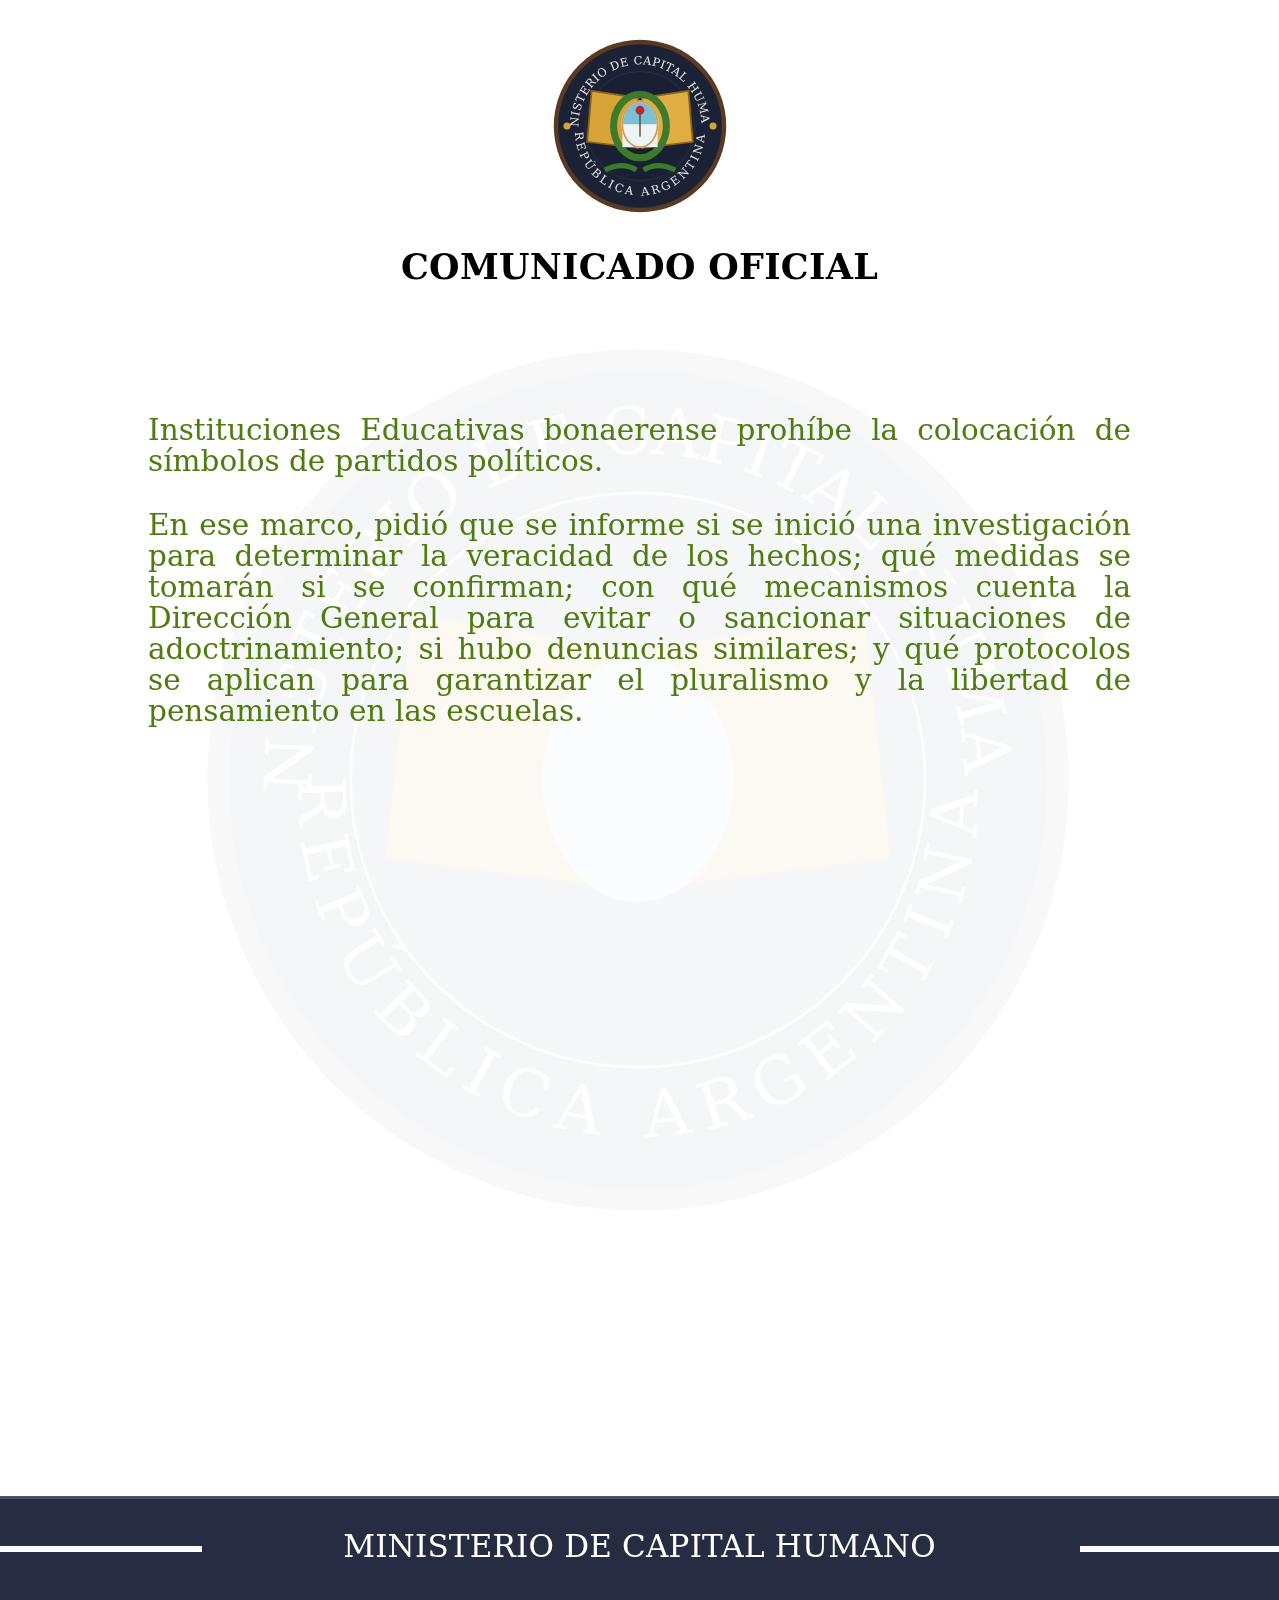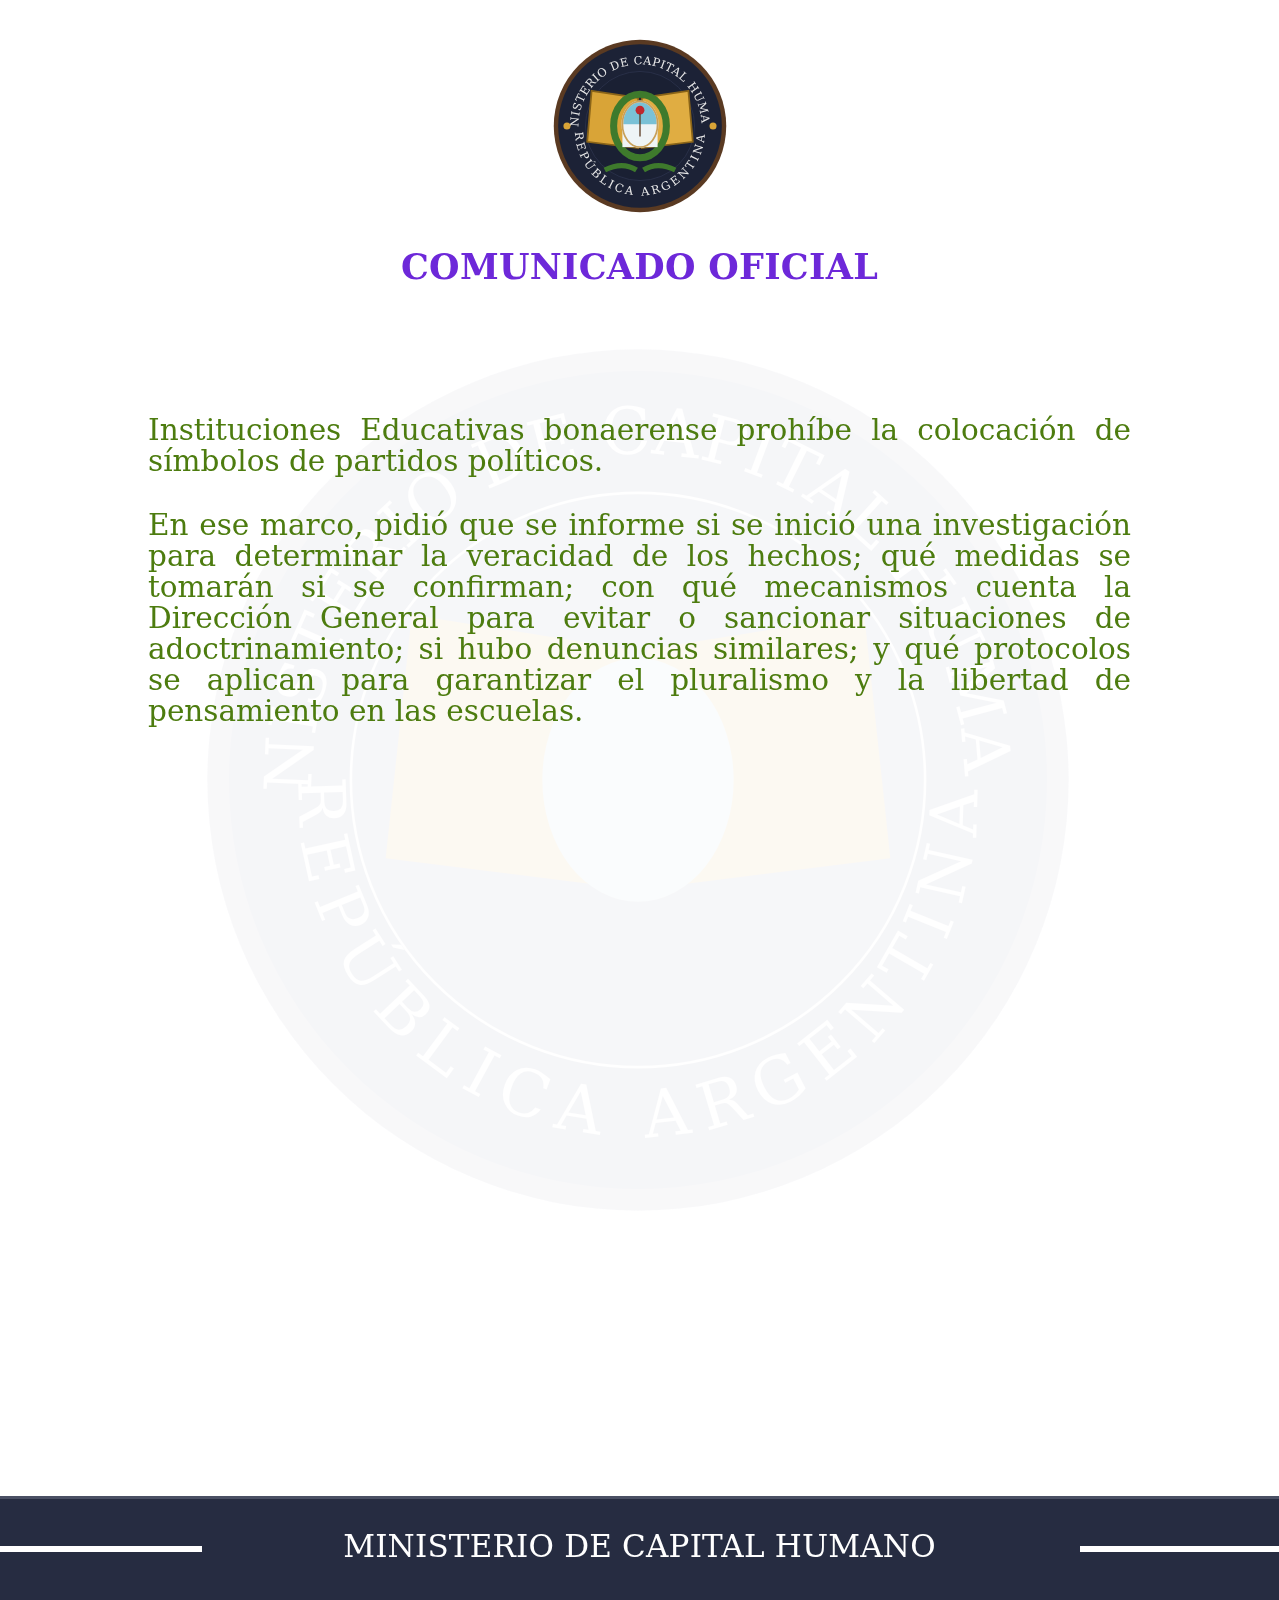--- a/index.html
+++ b/index.html
@@ -8,21 +8,21 @@
     background:#ffffff;
     font-family: "DejaVu Serif", "Liberation Serif", serif;
     color:#1d1d1d;
   }
   .logo {
     position:absolute; left:552px; top:38px; width:176px; height:176px;
   }
   .title {
     position:absolute; left:0; right:0; top:246px; text-align:center;
     font-family:"DejaVu Serif", serif; font-weight:bold; font-size:35px;
-    letter-spacing:0.3px; color:#6d28d9;
+    letter-spacing:0.3px; color:#000000;
   }
   .watermark {
     position:absolute; left:203px; top:345px; width:870px; height:870px;
     opacity:0.09; pointer-events:none;
   }
   .body-text {
     position:absolute; left:148px; width:983px; top:415px;
     font-family:"DejaVu Serif", serif; font-size:29.5px; line-height:31px;
     text-align:justify; color:#4d7c0f;
   }

